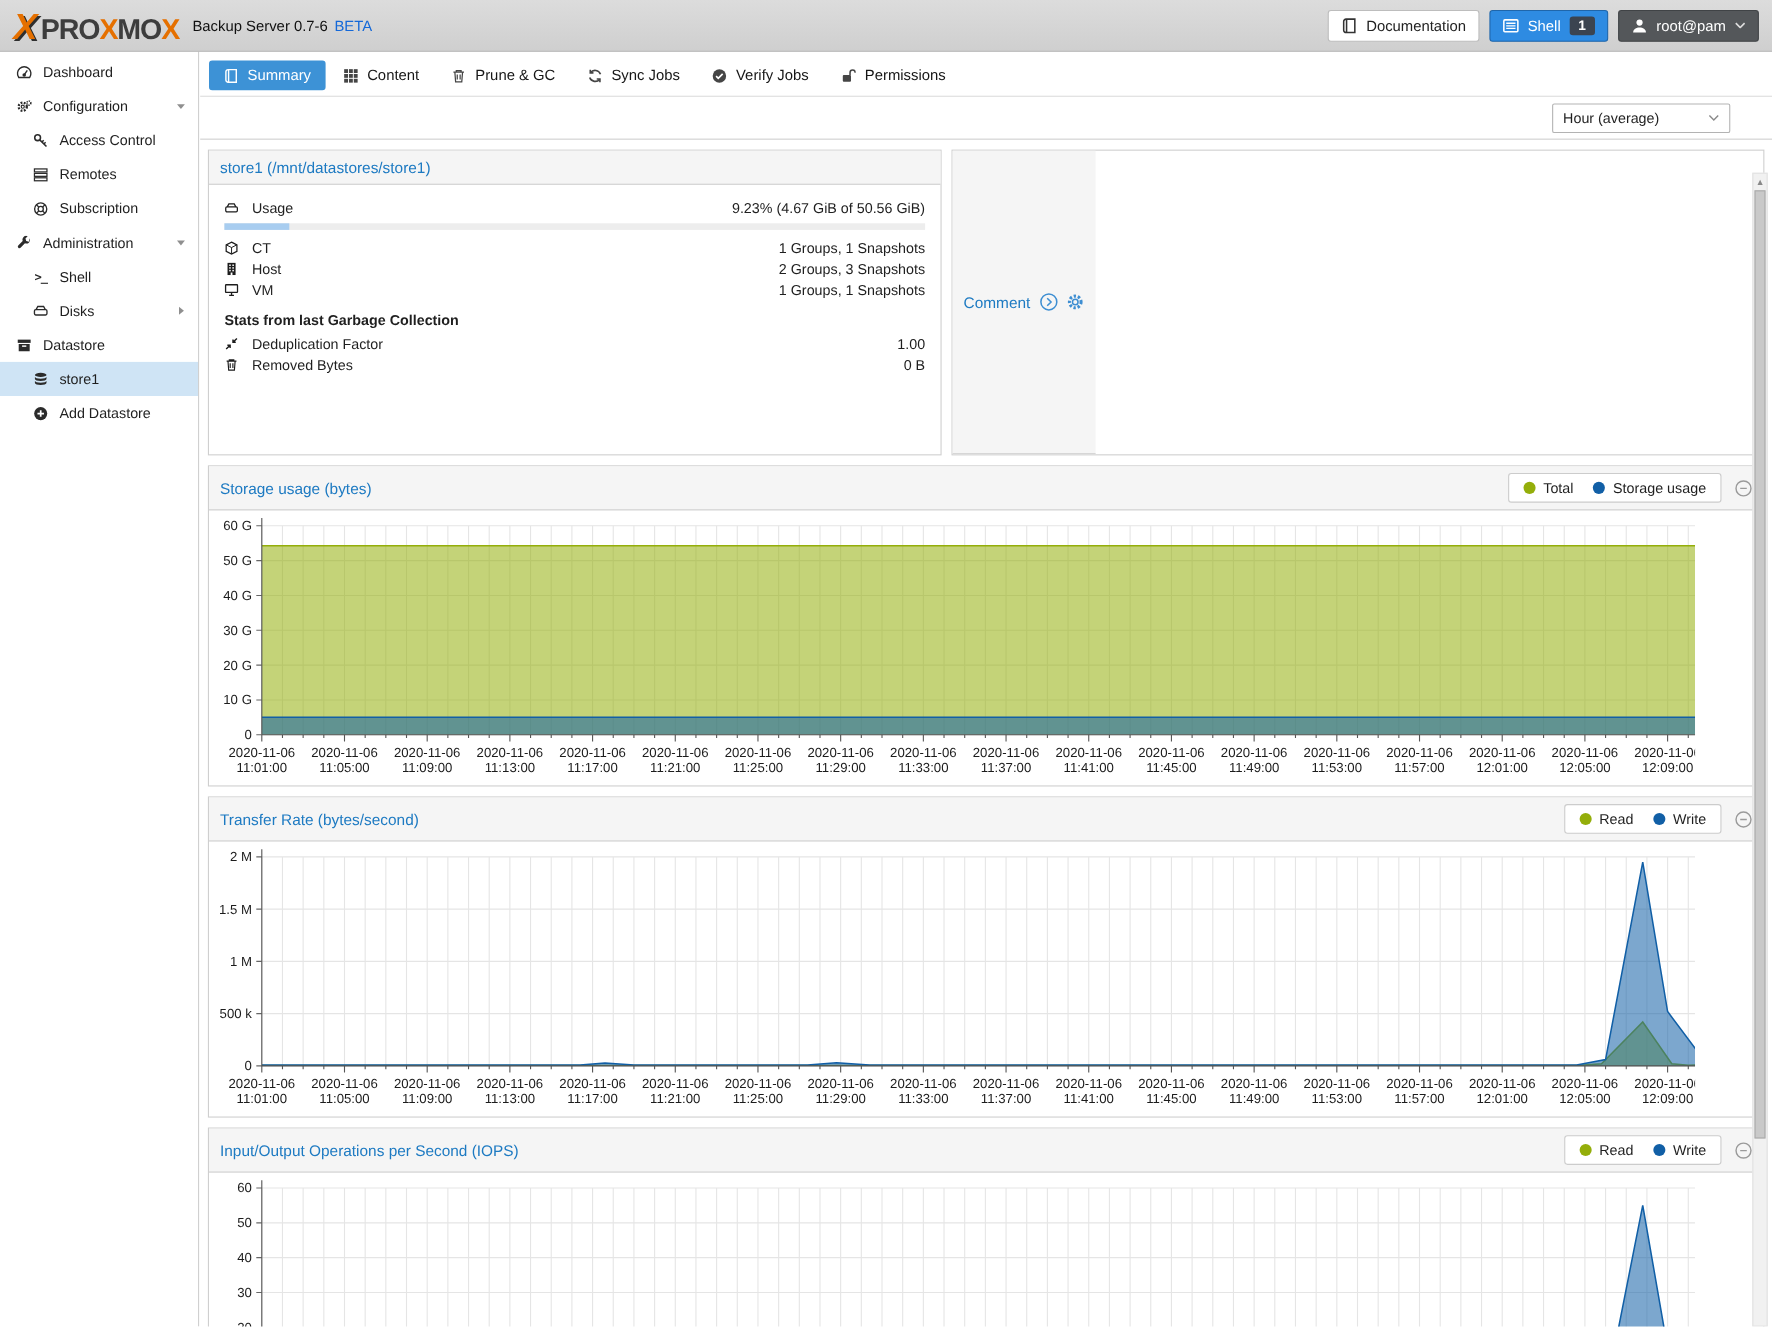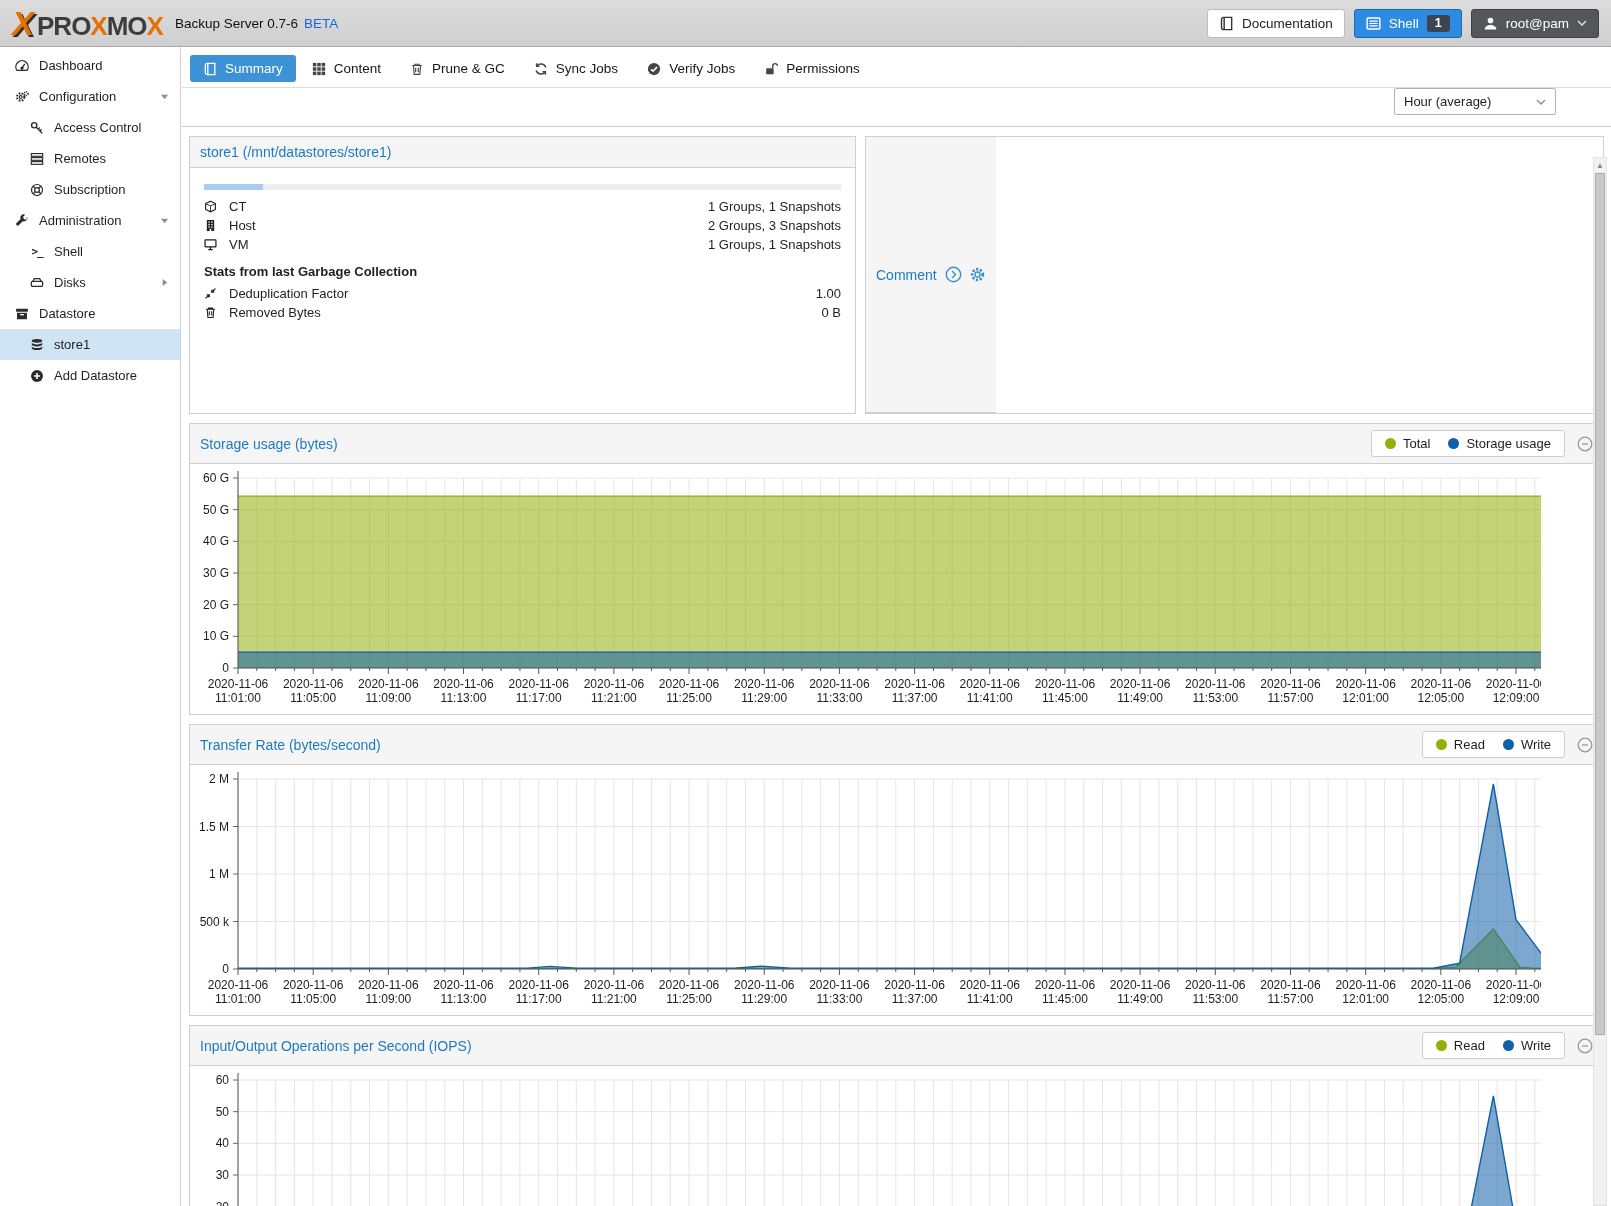--- a/index.html
+++ b/index.html
@@ -40,22 +40,22 @@
   .shell-glyph{font-family:"DejaVu Sans Mono",monospace;font-weight:bold;font-size:11px;letter-spacing:-1px}
   
   .main{position:absolute;left:182px;top:47px;right:0;bottom:0;background:#fff}
   .page-title{color:#1d7ac2;font-size:15px;padding:14px 0 0 8px}
   .tabbar{display:flex;gap:3px;padding:8px 0 5px 8px;border-bottom:1px solid #dcdcdc}
   .tab{display:inline-flex;align-items:center;gap:8px;padding:6px 13px;border-radius:3px;
     font-size:13.5px;color:#161616;cursor:pointer}
   .tab svg{width:14px;height:14px;color:#454545}
   .tab.active{background:#3d92d6;color:#fff}
   .tab.active svg{color:#fff}
-  .toolbar{display:flex;justify-content:flex-end;align-items:flex-start;height:38px;
-    border-bottom:1px solid #cfcfcf;padding-right:55px}
+  .toolbar{display:flex;justify-content:flex-end;align-items:center;height:38px;
+    border-bottom:1px solid #cfcfcf;padding-right:38px}
   .select{display:flex;align-items:center;justify-content:space-between;width:162px;height:27px;
     background:#fff;border:1px solid #b3b3b3;border-radius:2px;padding:0 9px;
     font-size:13px;box-sizing:border-box;cursor:pointer}
   .select .chev{color:#8a8a8a}
   .content{padding:9px 7px 0 7px}
   
   .panel{border:1px solid #cfcfcf;background:#fff;box-sizing:border-box}
   .top-row{display:flex;gap:9px;height:278px;margin-bottom:9px}
   .store-panel{width:667px;display:flex;flex-direction:column}
   .comment-panel{flex:1;display:flex;flex-direction:row}
@@ -337,20 +337,31 @@
   </div>
 
   <div class="content">
     <div class="top-row">
 
       <div class="panel store-panel">
         <div class="panel-hd">
           <span class="panel-title">store1 (/mnt/datastores/store1)</span>
         </div>
         <div class="panel-bd">
+          <div class="kv">
+            <span class="ic">
+                <svg viewBox="0 0 16 16" fill="none" stroke="currentColor" stroke-width="1.4">
+                  <rect x="1.5" y="6.2" width="13" height="5.6" rx="1.4"></rect>
+                  <path d="M3.2 6.2L5 3h6l1.8 3.2"></path>
+                  <path d="M11.6 9h.01M9.2 9h.01" stroke-width="2"></path>
+                </svg>
+              </span>
+            <span>Usage</span>
+            <span class="val">9.23% (4.67 GiB of 50.56 GiB)</span>
+          </div>
           <div class="usage-bar">
               <div class="usage-fill" style="width: 9.23%;"></div>
             </div>
 
           <div class="kv">
             <span class="ic">
                 <svg viewBox="0 0 16 16" fill="none" stroke="currentColor" stroke-width="1.4">
                   <path d="M8 1.4L14 4.4v7.2L8 14.6 2 11.6V4.4z"></path>
                   <path d="M2 4.4l6 3 6-3M8 7.4v7" stroke-width="1.1"></path>
                 </svg>

